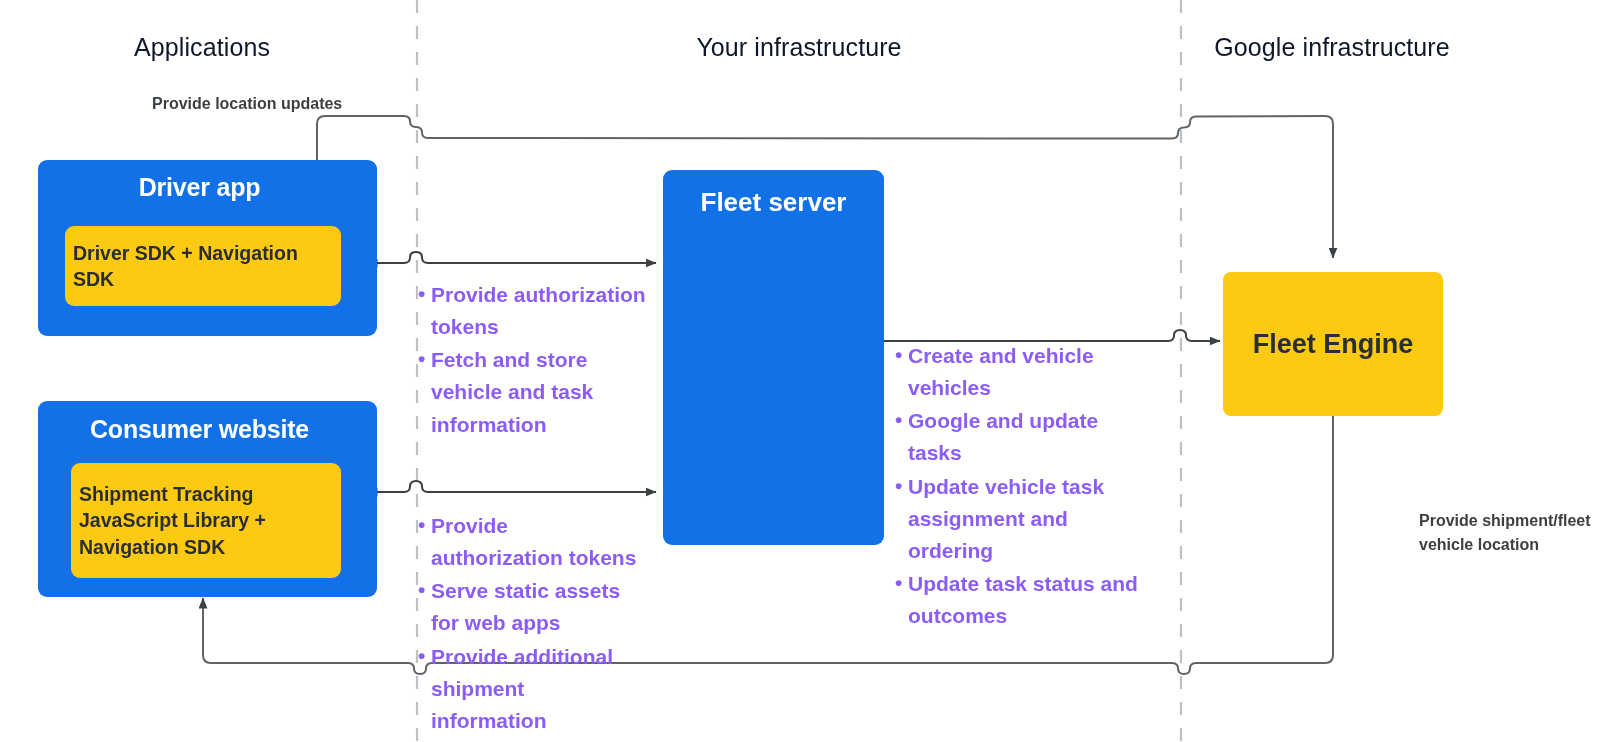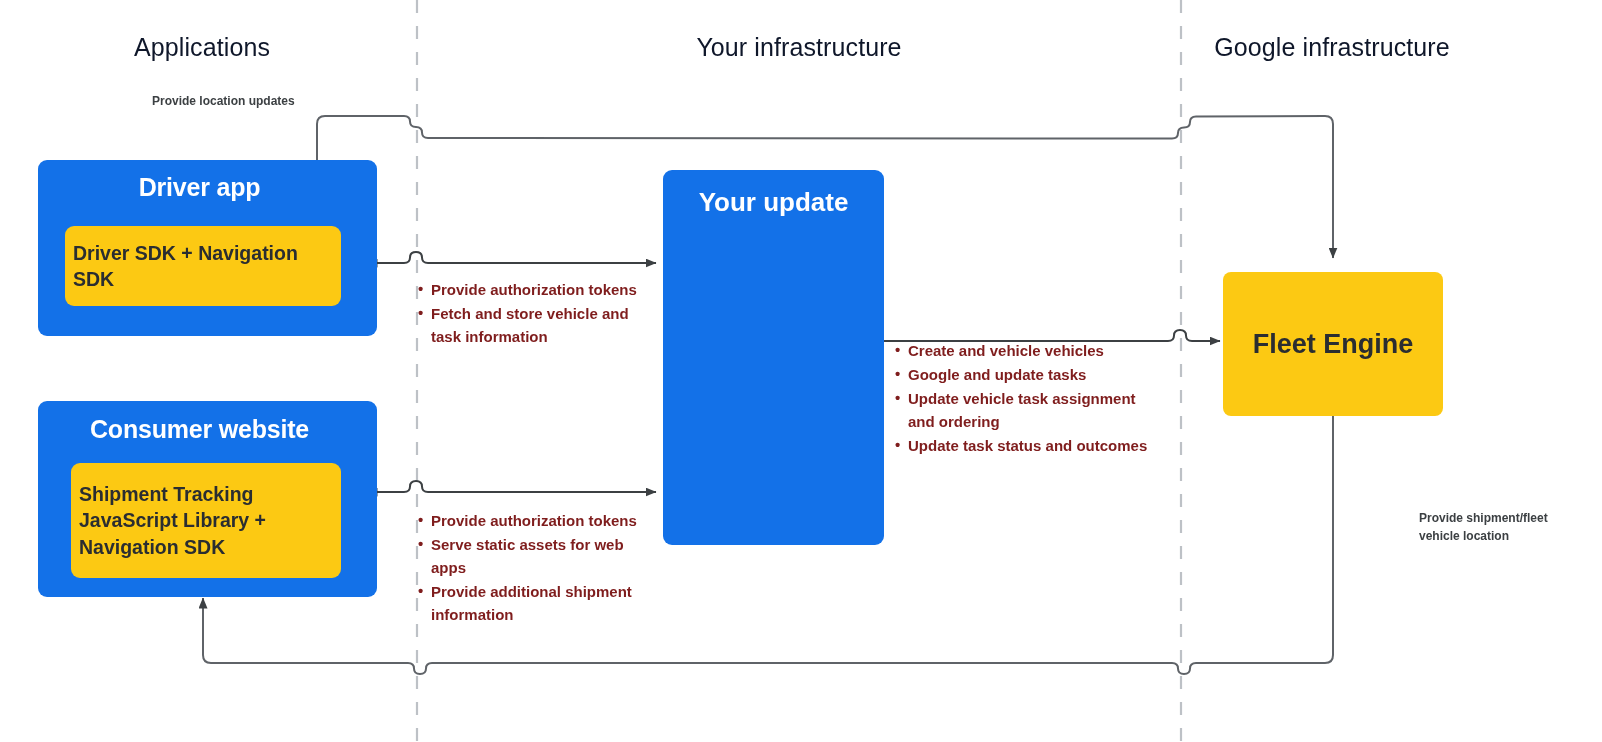--- a/index.html
+++ b/index.html
@@ -38,25 +38,25 @@
     font-size:26px;font-weight:700;white-space:nowrap;
   }
   .engine-box{
     position:absolute;background:#fcc913;border-radius:8px;
     display:flex;align-items:center;justify-content:center;
     color:#2a2d31;font-size:27px;font-weight:700;box-sizing:border-box;
   }
 
   
   .note{
-    position:absolute;color:#3c4043;font-size:12px;font-weight:700;
+    position:absolute;color:#3c4043;font-size:16px;font-weight:700;
     line-height:1.53;white-space:pre-line;
   }
   .bullets{
-    position:absolute;color:#7f1d1d;font-size:15px;font-weight:700;
+    position:absolute;color:#8b5cf6;font-size:21px;font-weight:700;
     line-height:1.53;
   }
   .bullets ul{margin:0;padding:0;list-style:none;}
   .bullets li{
     position:relative;padding-left:13px;margin:0 0 1px 0;
   }
   .bullets li::before{
     content:"\2022";position:absolute;left:0;top:-1px;
   }
   svg{position:absolute;left:0;top:0;overflow:visible;}
@@ -132,21 +132,21 @@
 Navigation SDK</div>
 
   <div class="app-box" style="left:38px;top:401px;width:339px;height:196px;">
     <div class="app-title" style="top:14px;">Consumer website</div>
   </div>
   <div class="sdk-box" style="left:71px;top:463px;width:270px;height:115px;">Shipment Tracking
 JavaScript Library  +
 Navigation SDK</div>
 
   <div class="server-box" style="left:663px;top:170px;width:221px;height:375px;">
-    <div class="server-title" style="top:17px;">Your update</div>
+    <div class="server-title" style="top:17px;">Fleet server</div>
   </div>
 
   <div class="engine-box" style="left:1223px;top:272px;width:220px;height:144px;">Fleet Engine</div>
 
   <div class="note" style="left:152px;top:92px;">Provide location updates</div>
 
   <div class="bullets" style="left:418px;top:279px;width:232px;">
     <ul>
       <li>Provide authorization tokens</li>
       <li>Fetch and store vehicle and task information</li>

